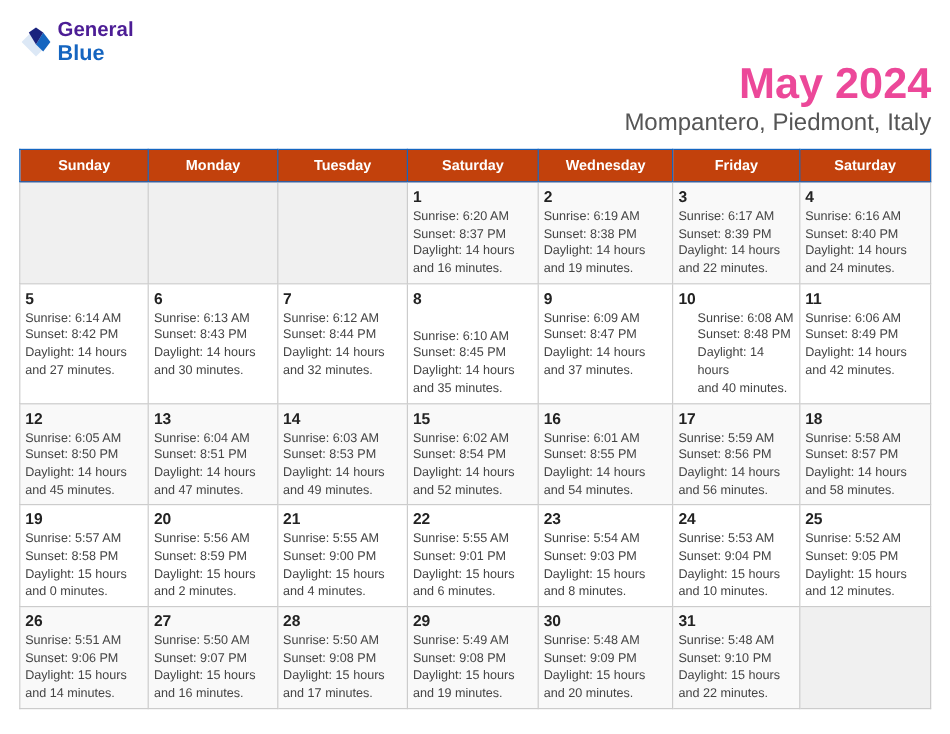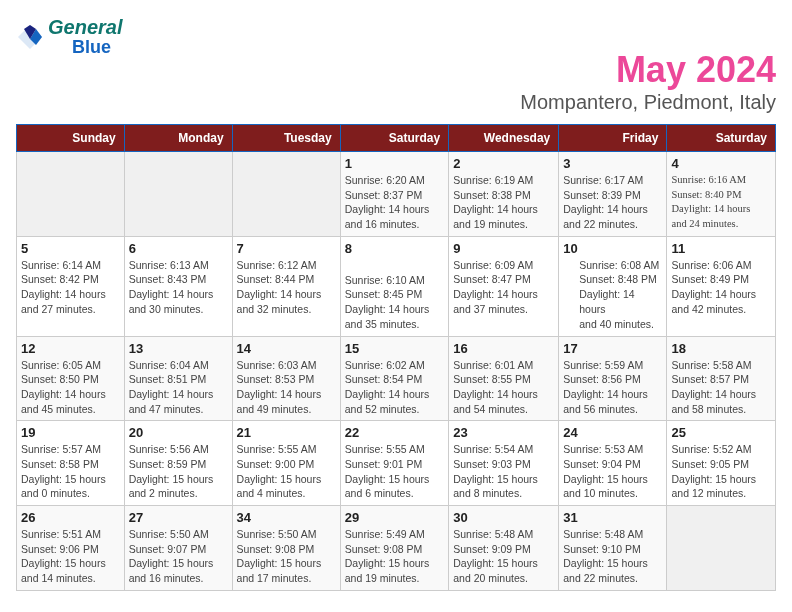--- a/index.html
+++ b/index.html
@@ -19,30 +19,28 @@
     .logo {
       display: flex;
       align-items: center;
     }
     .logo-text {
       display: flex;
       flex-direction: column;
       line-height: 1.1;
     }
     .logo-general {
-      font-size: 20px;
-      font-weight: bold;
-      color: #0f766e;
-      font-style: italic;
+      font-size: 17px;
+      font-weight: bold;
+      color: #4c1d95;
     }
     .logo-blue {
       font-size: 18px;
       font-weight: bold;
       color: #1565c0;
-      margin-left: 24px;
     }
     .logo-icon {
       width: 28px;
       height: 28px;
       margin-right: 4px;
     }
     .title-block {
       text-align: right;
     }
     .month-year {
@@ -54,24 +52,24 @@
     .location {
       font-size: 20px;
       color: #555;
     }
     table {
       width: 100%;
       border-collapse: collapse;
       font-size: 11px;
     }
     thead tr th {
-      background: #7f1d1d;
+      background: #c2410c;
       color: #fff;
-      padding: 6px 8px;
-      text-align: right;
+      padding: 6px 21px;
+      text-align: center;
       font-size: 12px;
       font-weight: bold;
       border: 1px solid #1565c0;
     }
     tbody tr td {
       border: 1px solid #ccc;
       vertical-align: top;
       padding: 4px;
       width: 113px;
       min-height: 70px;
@@ -151,21 +149,21 @@
         </td>
         <td>
           <div class="day-num">3</div>
           <div class="day-info" style="white-space: pre-line;">Sunrise: 6:17 AM
 Sunset: 8:39 PM
 Daylight: 14 hours
 and 22 minutes.</div>
         </td>
         <td>
           <div class="day-num">4</div>
-          <div class="day-info" style="white-space: pre-line; font-family: Liberation Serif, serif;">Sunrise: 6:16 AM
+          <div class="day-info" style="white-space: pre-line;">Sunrise: 6:16 AM
 Sunset: 8:40 PM
 Daylight: 14 hours
 and 24 minutes.</div>
         </td>
       </tr>
       <tr>
         <td>
           <div class="day-num">5</div>
           <div class="day-info" style="white-space: pre-line;">Sunrise: 6:14 AM
 Sunset: 8:42 PM
@@ -326,21 +324,21 @@
 and 14 minutes.</div>
         </td>
         <td>
           <div class="day-num">27</div>
           <div class="day-info" style="white-space: pre-line;">Sunrise: 5:50 AM
 Sunset: 9:07 PM
 Daylight: 15 hours
 and 16 minutes.</div>
         </td>
         <td>
-          <div class="day-num">34</div>
+          <div class="day-num">28</div>
           <div class="day-info" style="white-space: pre-line;">Sunrise: 5:50 AM
 Sunset: 9:08 PM
 Daylight: 15 hours
 and 17 minutes.</div>
         </td>
         <td>
           <div class="day-num">29</div>
           <div class="day-info" style="white-space: pre-line;">Sunrise: 5:49 AM
 Sunset: 9:08 PM
 Daylight: 15 hours

